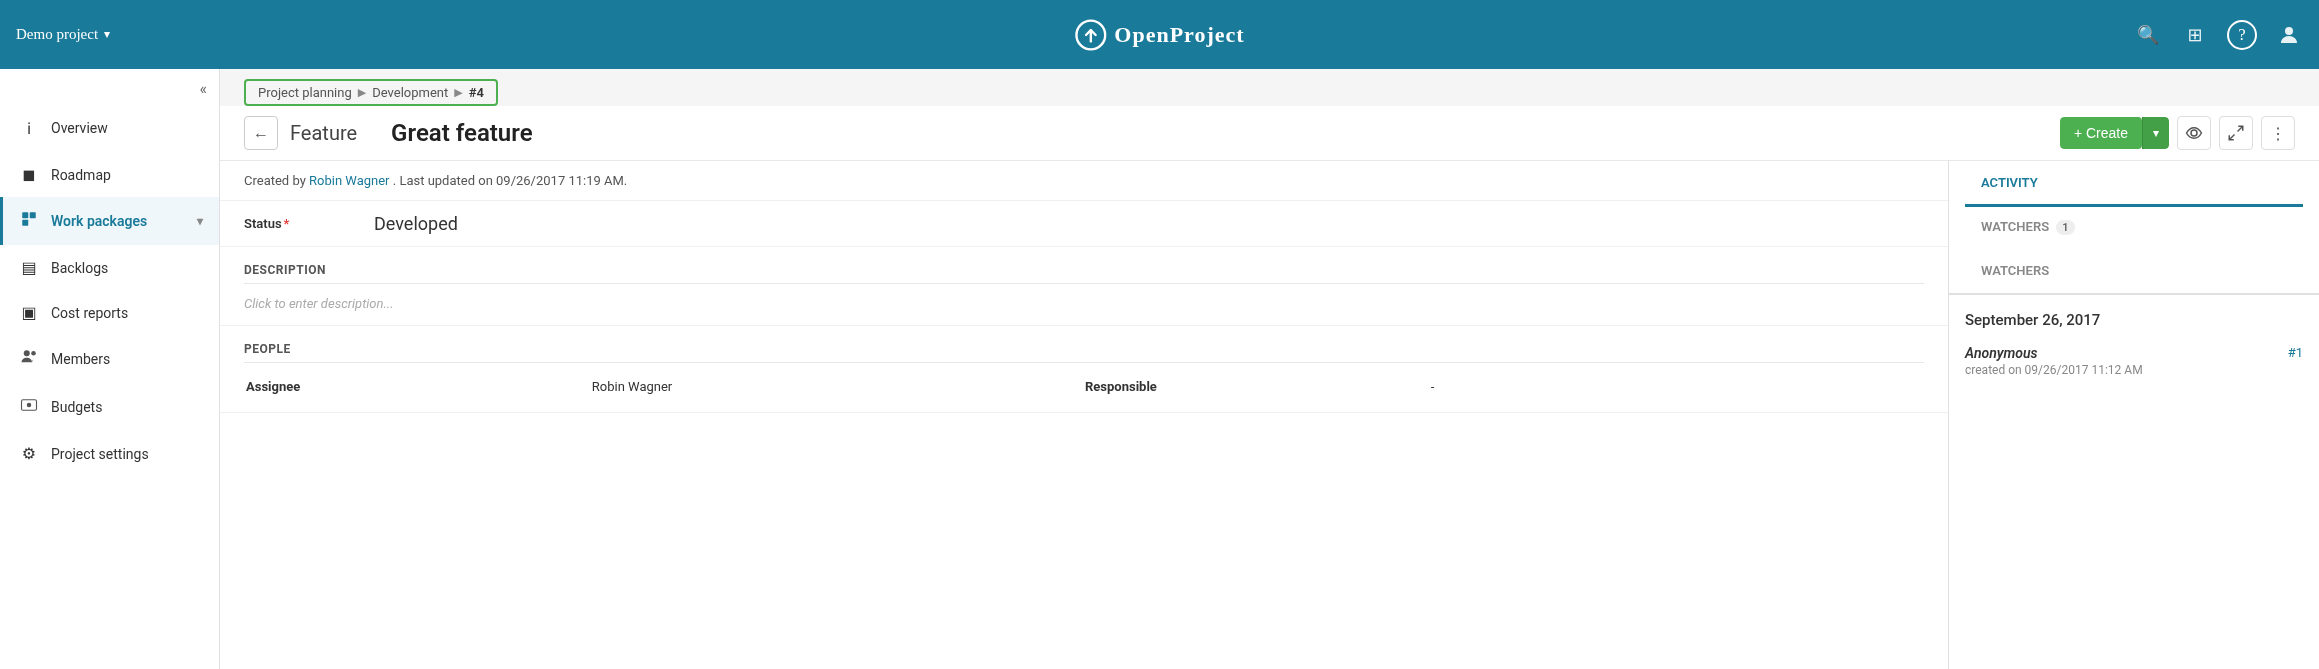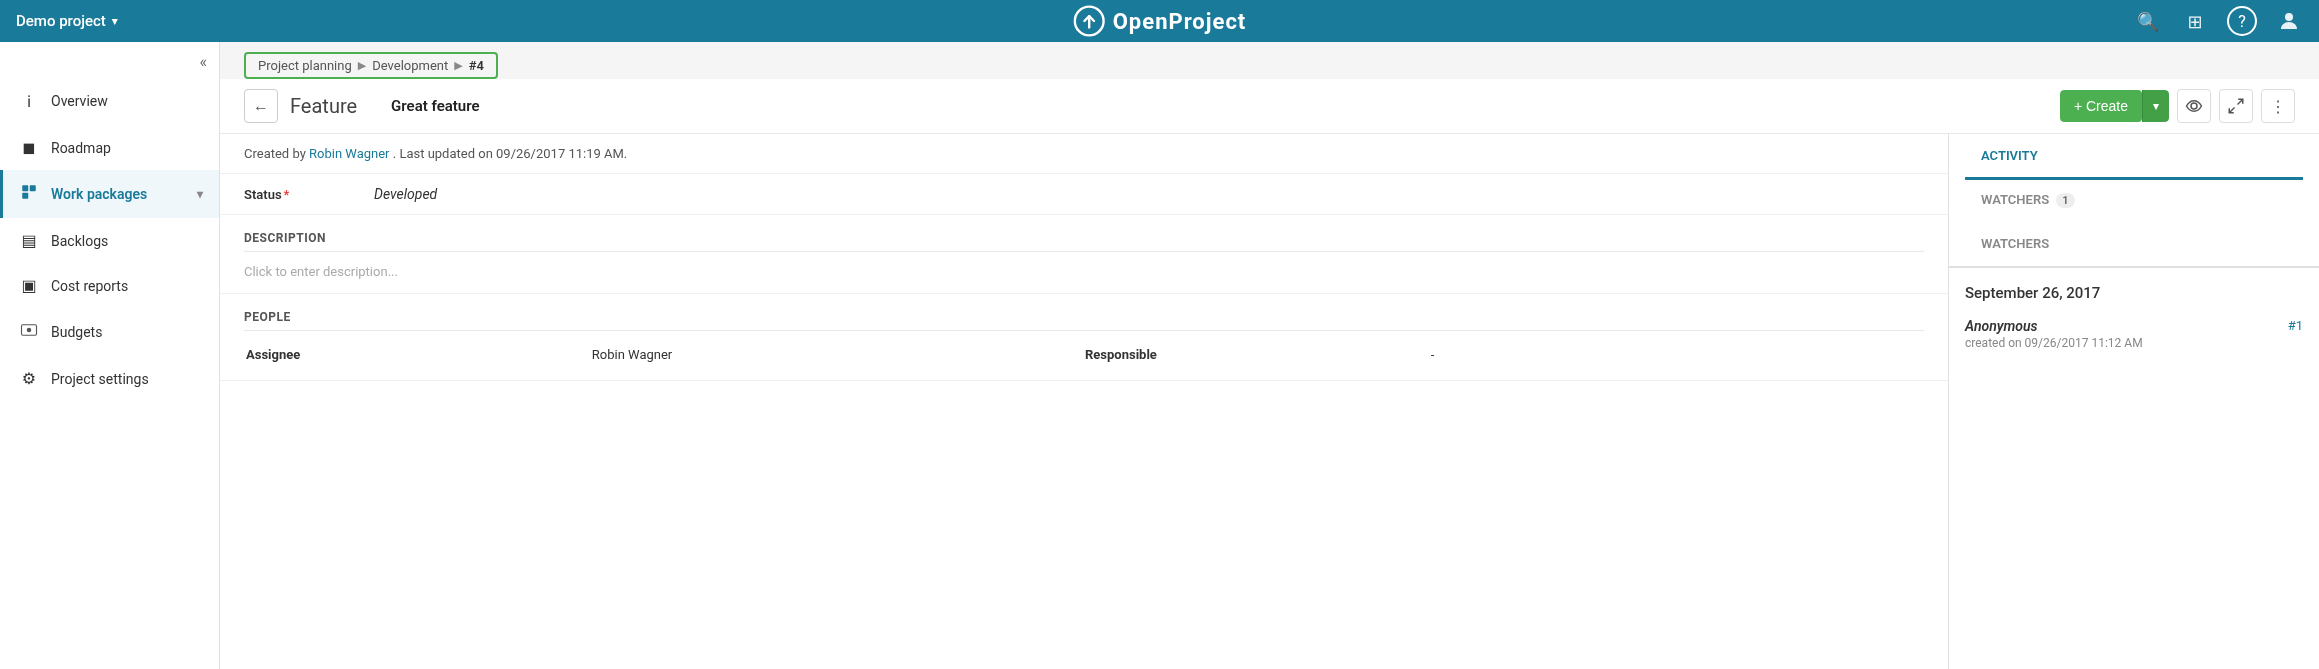--- a/index.html
+++ b/index.html
@@ -1,26 +1,27 @@
 <!DOCTYPE html>
 <html><head>
   <meta charset="utf-8">
   <style>
     * { box-sizing: border-box; margin: 0; padding: 0; }
     body { font-family: -apple-system, BlinkMacSystemFont, 'Segoe UI', Roboto, sans-serif; background: #f5f5f5; height: 669px; overflow: hidden; display: flex; flex-direction: column; }
 
     
     .top-nav {
       background: #1a7a9a;
-      height: 42px;
+      height: 69px;
       display: flex;
       align-items: center;
       padding: 0 16px;
       flex-shrink: 0;
       position: relative;
+      font-family: Liberation Serif, serif;
     }
     .top-nav-project {
       display: flex; align-items: center; gap: 6px;
       color: #fff; font-size: 15px; font-weight: 500; cursor: pointer;
     }
     .top-nav-project .chevron { font-size: 12px; }
     .top-nav-logo {
       position: absolute; left: 50%; transform: translateX(-50%);
       color: #fff; font-size: 22px; font-weight: 700; letter-spacing: 1px;
       display: flex; align-items: center; gap: 8px;
@@ -100,21 +101,21 @@
       display: flex; align-items: center; padding: 10px 24px;
       border-bottom: 1px solid #e8e8e8; background: #fff;
       gap: 12px;
     }
     .wp-back-btn {
       width: 34px; height: 34px; border: 1px solid #ccc; border-radius: 4px;
       display: flex; align-items: center; justify-content: center;
       cursor: pointer; color: #555; font-size: 16px; background: #fff;
     }
     .wp-title-type { font-size: 20px; color: #444; }
-    .wp-title-name { font-size: 15px; font-weight: 600; color: #222; }
+    .wp-title-name { font-size: 24px; font-weight: 600; color: #222; }
     .wp-header-actions { margin-left: auto; display: flex; align-items: center; gap: 8px; }
     .create-btn {
       background: #4caf50; color: #fff; border: none; border-radius: 4px;
       padding: 8px 14px; font-size: 14px; cursor: pointer;
       display: flex; align-items: center; gap: 6px;
     }
     .create-btn-dropdown {
       background: #43a047; color: #fff; border: none; border-radius: 0 4px 4px 0;
       padding: 8px 10px; font-size: 12px; cursor: pointer; border-left: 1px solid #388e3c;
     }
@@ -144,32 +145,32 @@
     .wp-meta a { color: #1a7a9a; text-decoration: none; }
 
     .wp-field-row {
       display: flex; align-items: center; padding: 12px 24px;
       border-bottom: 1px solid #f0f0f0;
     }
     .wp-field-label {
       min-width: 130px; font-size: 13px; font-weight: 600; color: #333;
     }
     .wp-field-label .required { color: #e53935; margin-left: 2px; }
-    .wp-field-value { font-size: 14px; color: #333; font-style: italic; }
+    .wp-field-value { font-size: 18px; color: #333; }
 
     .wp-section {
       padding: 16px 24px 8px; border-bottom: 1px solid #f0f0f0;
     }
     .wp-section-title {
       font-size: 12px; font-weight: 700; color: #555; letter-spacing: 0.5px;
       text-transform: uppercase; margin-bottom: 6px;
       padding-bottom: 6px; border-bottom: 1px solid #e8e8e8;
     }
     .wp-desc-placeholder {
-      color: #aaa; font-size: 13px; cursor: pointer; padding: 6px 0;
+      color: #aaa; font-style: italic; font-size: 13px; cursor: pointer; padding: 6px 0;
     }
 
     .people-table { width: 100%; font-size: 13px; }
     .people-table td { padding: 8px 0; vertical-align: top; }
     .people-table .col-label { font-weight: 700; color: #333; width: 140px; }
     .people-table .col-value { color: #333; width: 200px; }
 
     
     .wp-right-tabs {
       display: flex; border-bottom: 2px solid #e0e0e0;
@@ -260,20 +261,31 @@
       <span class="item-label">Work packages</span>
       <span class="item-chevron">▾</span>
     </div>
     <div class="sidebar-item">
       <span class="item-icon">▤</span>
       <span class="item-label">Backlogs</span>
     </div>
     <div class="sidebar-item">
       <span class="item-icon">▣</span>
       <span class="item-label">Cost reports</span>
+    </div>
+    <div class="sidebar-item">
+      <span class="item-icon">
+        <svg width="18" height="18" viewBox="0 0 24 24" fill="#555">
+            <circle cx="9" cy="7" r="4"></circle>
+            <path d="M2 19c0-3.3 3.1-6 7-6s7 2.7 7 6"></path>
+            <circle cx="18" cy="7" r="3"></circle>
+            <path d="M16 19c0-1.5.8-2.9 2-3.8"></path>
+          </svg>
+      </span>
+      <span class="item-label">Members</span>
     </div>
     <div class="sidebar-item">
       <span class="item-icon">
         <svg width="18" height="18" viewBox="0 0 24 24" fill="#555">
             <rect x="2" y="5" width="20" height="14" rx="2" stroke="#555" stroke-width="1.5" fill="none"></rect>
             <circle cx="12" cy="12" r="3" fill="#555"></circle>
           </svg>
       </span>
       <span class="item-label">Budgets</span>
     </div>

